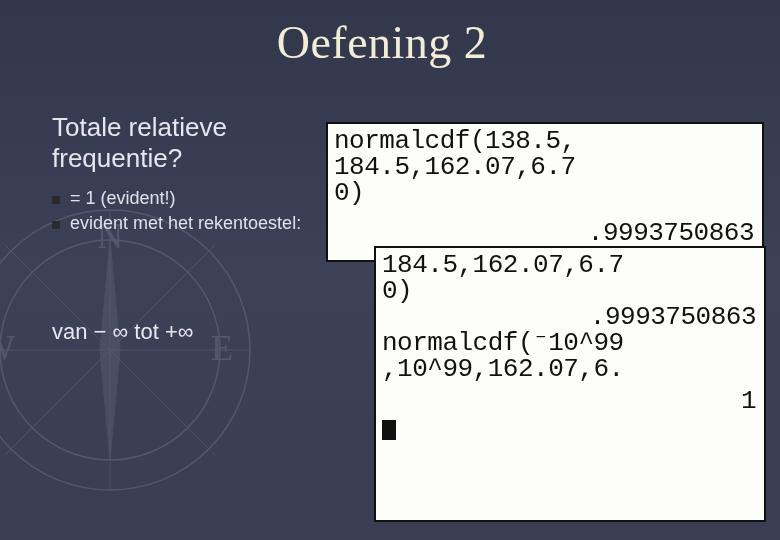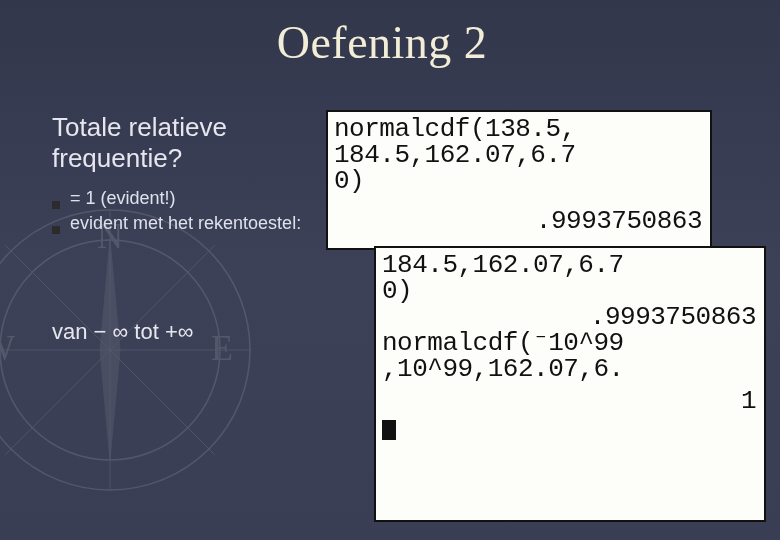--- a/index.html
+++ b/index.html
@@ -47,21 +47,21 @@
     line-height: 1.2;
     color: #e6e6ee;
     margin-bottom: 14px;
   }
   .bullets {
     margin-top: 6px;
     font-size: 18px;
   }
   .bullet-row {
     display: flex;
-    align-items: flex-end;
+    align-items: flex-start;
     margin-bottom: 4px;
     color: #dfe1ec;
   }
   .bullet-sq {
     width: 8px;
     height: 8px;
     background: #2b2b2b;
     margin-top: 8px;
     margin-right: 10px;
     flex: 0 0 auto;
@@ -89,22 +89,22 @@
     border: 2px solid #111;
     font-family: "Courier New", monospace;
     font-size: 26px;
     line-height: 1.0;
     letter-spacing: -0.5px;
     padding: 4px 6px 4px 6px;
     box-sizing: border-box;
   }
   .calc1 {
     left: 326px;
-    top: 110px;
-    width: 386px;
+    top: 122px;
+    width: 438px;
     height: 140px;
   }
   .calc1 .result {
     text-align: right;
     margin-top: 14px;
     padding-right: 2px;
   }
   .calc2 {
     left: 374px;
     top: 246px;

